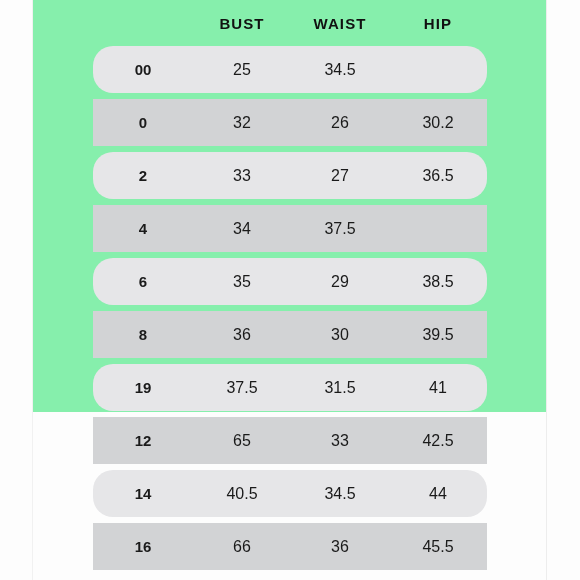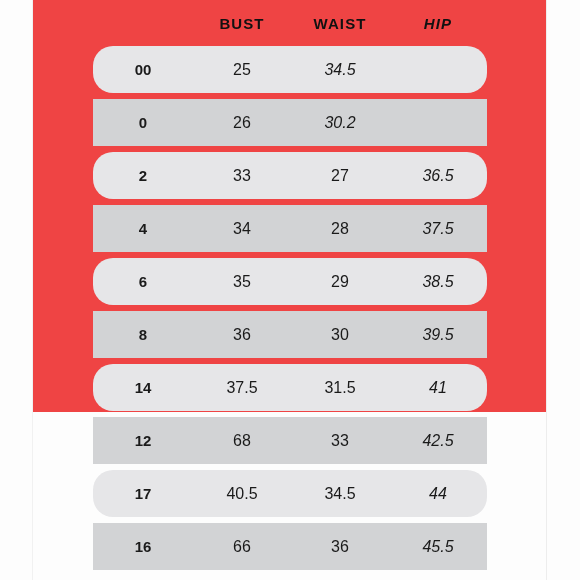--- a/index.html
+++ b/index.html
@@ -33,21 +33,21 @@
   }
   .edge-rule.left  { left: 32px; }
   .edge-rule.right { left: 546px; background: #ededed; }
 
   .sheet {
     position: absolute;
     left: 33px;
     top: 0;
     width: 513px;
     height: 412px;
-    background: #ef4444;
+    background: #86efac;
   }
 
   
   .size-table {
     position: absolute;
     left: 60px;   
     top: 0;
     width: 394px; 
   }
 
@@ -72,21 +72,21 @@
     height: 47px;
     margin-bottom: 6px;
   }
   .row.light { background: #e6e6e8; border-radius: 20px; }
   .row.dark  { background: #d2d3d5; }
 
   
   .c-size  { width: 100px; }
   .c-bust  { width: 98px; }
   .c-waist { width: 98px; }
-  .c-hip   { width: 98px; font-style: italic; }
+  .c-hip   { width: 98px; }
 
   .cell {
     text-align: center;
     font-size: 16px;
     color: #1a1a1a;
   }
   .cell.size {
     font-weight: bold;
     font-size: 15px;
   }
@@ -114,61 +114,61 @@
       </div>
 
       <div id="tbody">
           <div class="row light">
             <div class="c-size  cell size">00</div>
             <div class="c-waist cell measure">25</div>
             <div class="c-hip   cell measure">34.5</div>
           </div>
           <div class="row dark">
             <div class="c-size  cell size">0</div>
+            <div class="c-bust  cell measure">32</div>
             <div class="c-waist cell measure">26</div>
             <div class="c-hip   cell measure">30.2</div>
           </div>
           <div class="row light">
             <div class="c-size  cell size">2</div>
             <div class="c-bust  cell measure">33</div>
             <div class="c-waist cell measure">27</div>
             <div class="c-hip   cell measure">36.5</div>
           </div>
           <div class="row dark">
             <div class="c-size  cell size">4</div>
             <div class="c-bust  cell measure">34</div>
-            <div class="c-waist cell measure">28</div>
             <div class="c-hip   cell measure">37.5</div>
           </div>
           <div class="row light">
             <div class="c-size  cell size">6</div>
             <div class="c-bust  cell measure">35</div>
             <div class="c-waist cell measure">29</div>
             <div class="c-hip   cell measure">38.5</div>
           </div>
           <div class="row dark">
             <div class="c-size  cell size">8</div>
             <div class="c-bust  cell measure">36</div>
             <div class="c-waist cell measure">30</div>
             <div class="c-hip   cell measure">39.5</div>
           </div>
           <div class="row light">
-            <div class="c-size  cell size">14</div>
+            <div class="c-size  cell size">19</div>
             <div class="c-bust  cell measure">37.5</div>
             <div class="c-waist cell measure">31.5</div>
             <div class="c-hip   cell measure">41</div>
           </div>
           <div class="row dark">
             <div class="c-size  cell size">12</div>
-            <div class="c-bust  cell measure">68</div>
+            <div class="c-bust  cell measure">65</div>
             <div class="c-waist cell measure">33</div>
             <div class="c-hip   cell measure">42.5</div>
           </div>
           <div class="row light">
-            <div class="c-size  cell size">17</div>
+            <div class="c-size  cell size">14</div>
             <div class="c-bust  cell measure">40.5</div>
             <div class="c-waist cell measure">34.5</div>
             <div class="c-hip   cell measure">44</div>
           </div>
           <div class="row dark">
             <div class="c-size  cell size">16</div>
             <div class="c-bust  cell measure">66</div>
             <div class="c-waist cell measure">36</div>
             <div class="c-hip   cell measure">45.5</div>
           </div>

